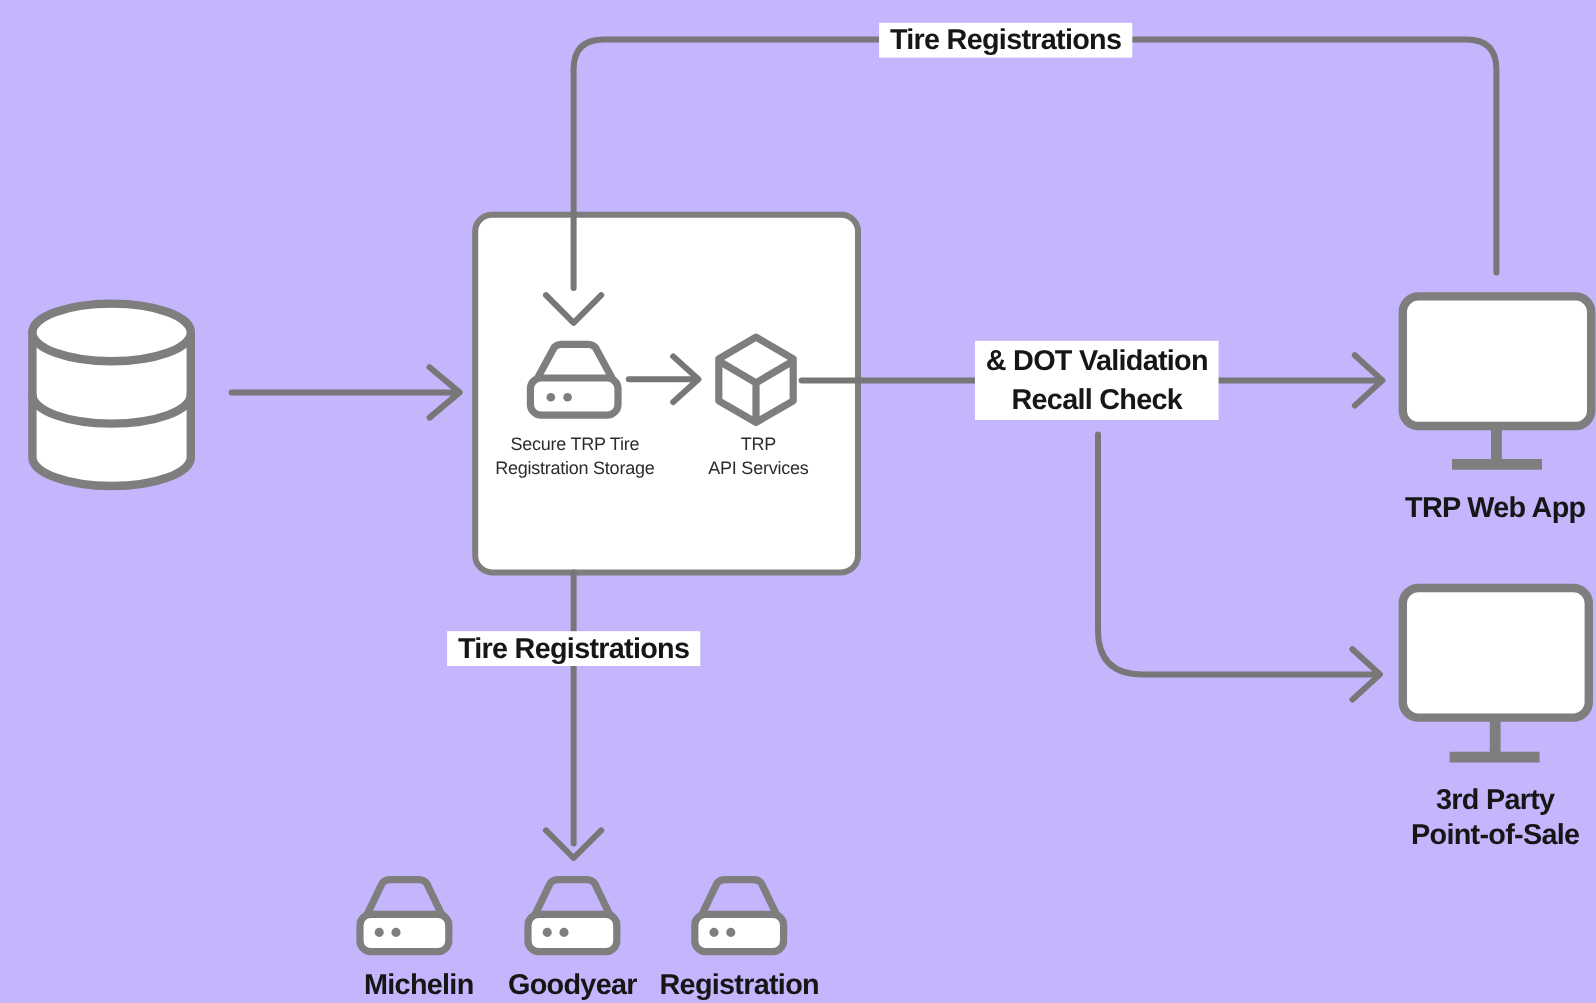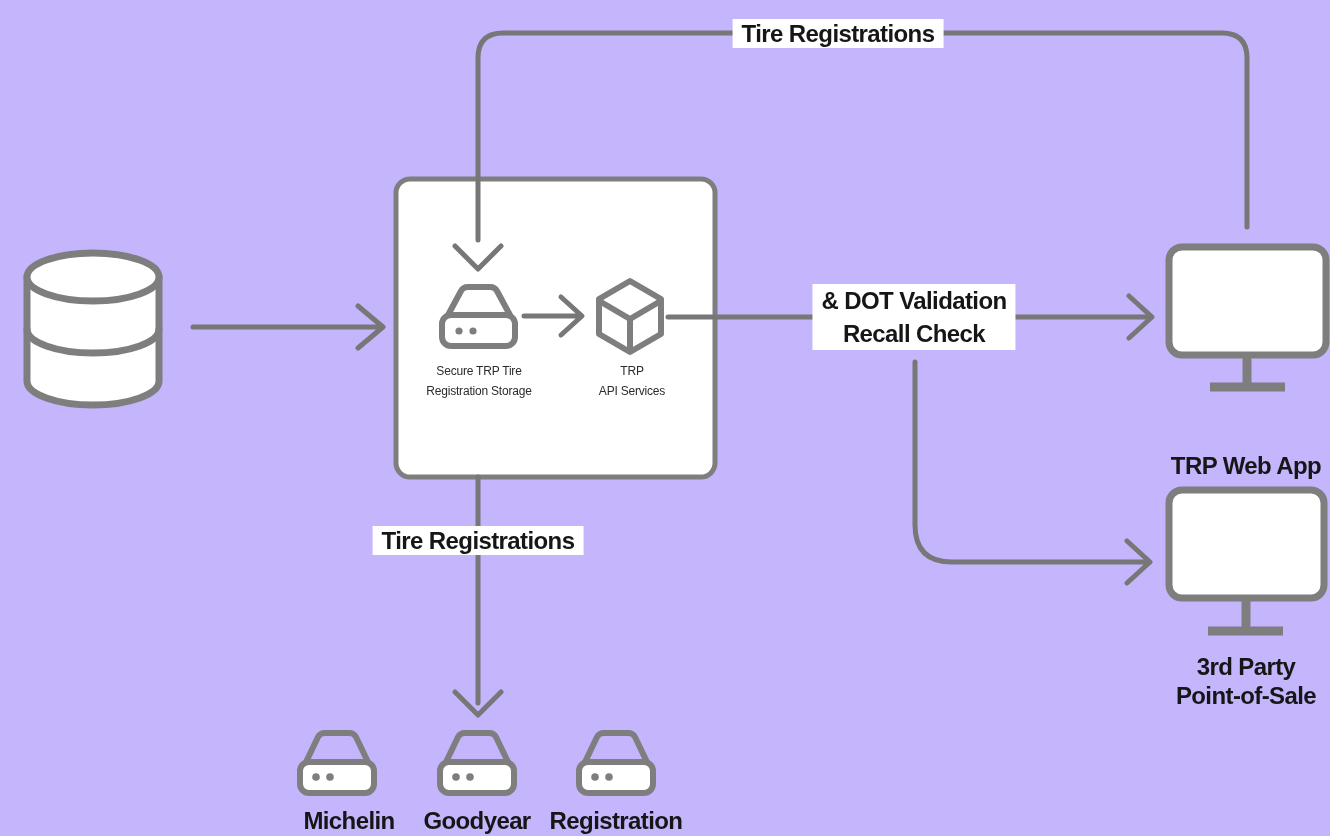--- a/index.html
+++ b/index.html
@@ -19,21 +19,21 @@
     color:#161616;
     letter-spacing:-0.6px;
     text-align:center;
     white-space:nowrap;
     transform:translateX(-50%);
   }
   .lbl.masked { background:#ffffff; padding:0 9px; }
   .lbl.rc { line-height:33px; }
   .sub {
     position:absolute;
-    font-size:12px;
+    font-size:15px;
     line-height:20px;
     color:#2c2c2c;
     letter-spacing:-0.2px;
     text-align:center;
     white-space:nowrap;
     transform:translateX(-50%);
   }
 </style>
 </head>
 <body>
@@ -117,21 +117,21 @@
   <div class="sub" style="left:632px; top:361px;">
     <div>TRP</div>
     <div>API Services</div>
   </div>
 
   <div class="lbl rc masked" style="left:914px; top:284px;">
     <div>&amp; DOT Validation</div>
     <div>Recall Check</div>
   </div>
 
-  <div class="lbl" style="left:1246px; top:409px;margin-top:42px;">TRP Web App</div>
+  <div class="lbl" style="left:1246px; top:409px;">TRP Web App</div>
 
   <div class="lbl" style="left:1246px; top:652px;">
     <div>3rd Party</div>
     <div>Point-of-Sale</div>
   </div>
 
   <div class="lbl masked" style="left:478px; top:526px;">Tire Registrations</div>
 
   <div class="lbl" style="left:349px; top:806px;">Michelin</div>
   <div class="lbl" style="left:477px; top:806px;">Goodyear</div>

